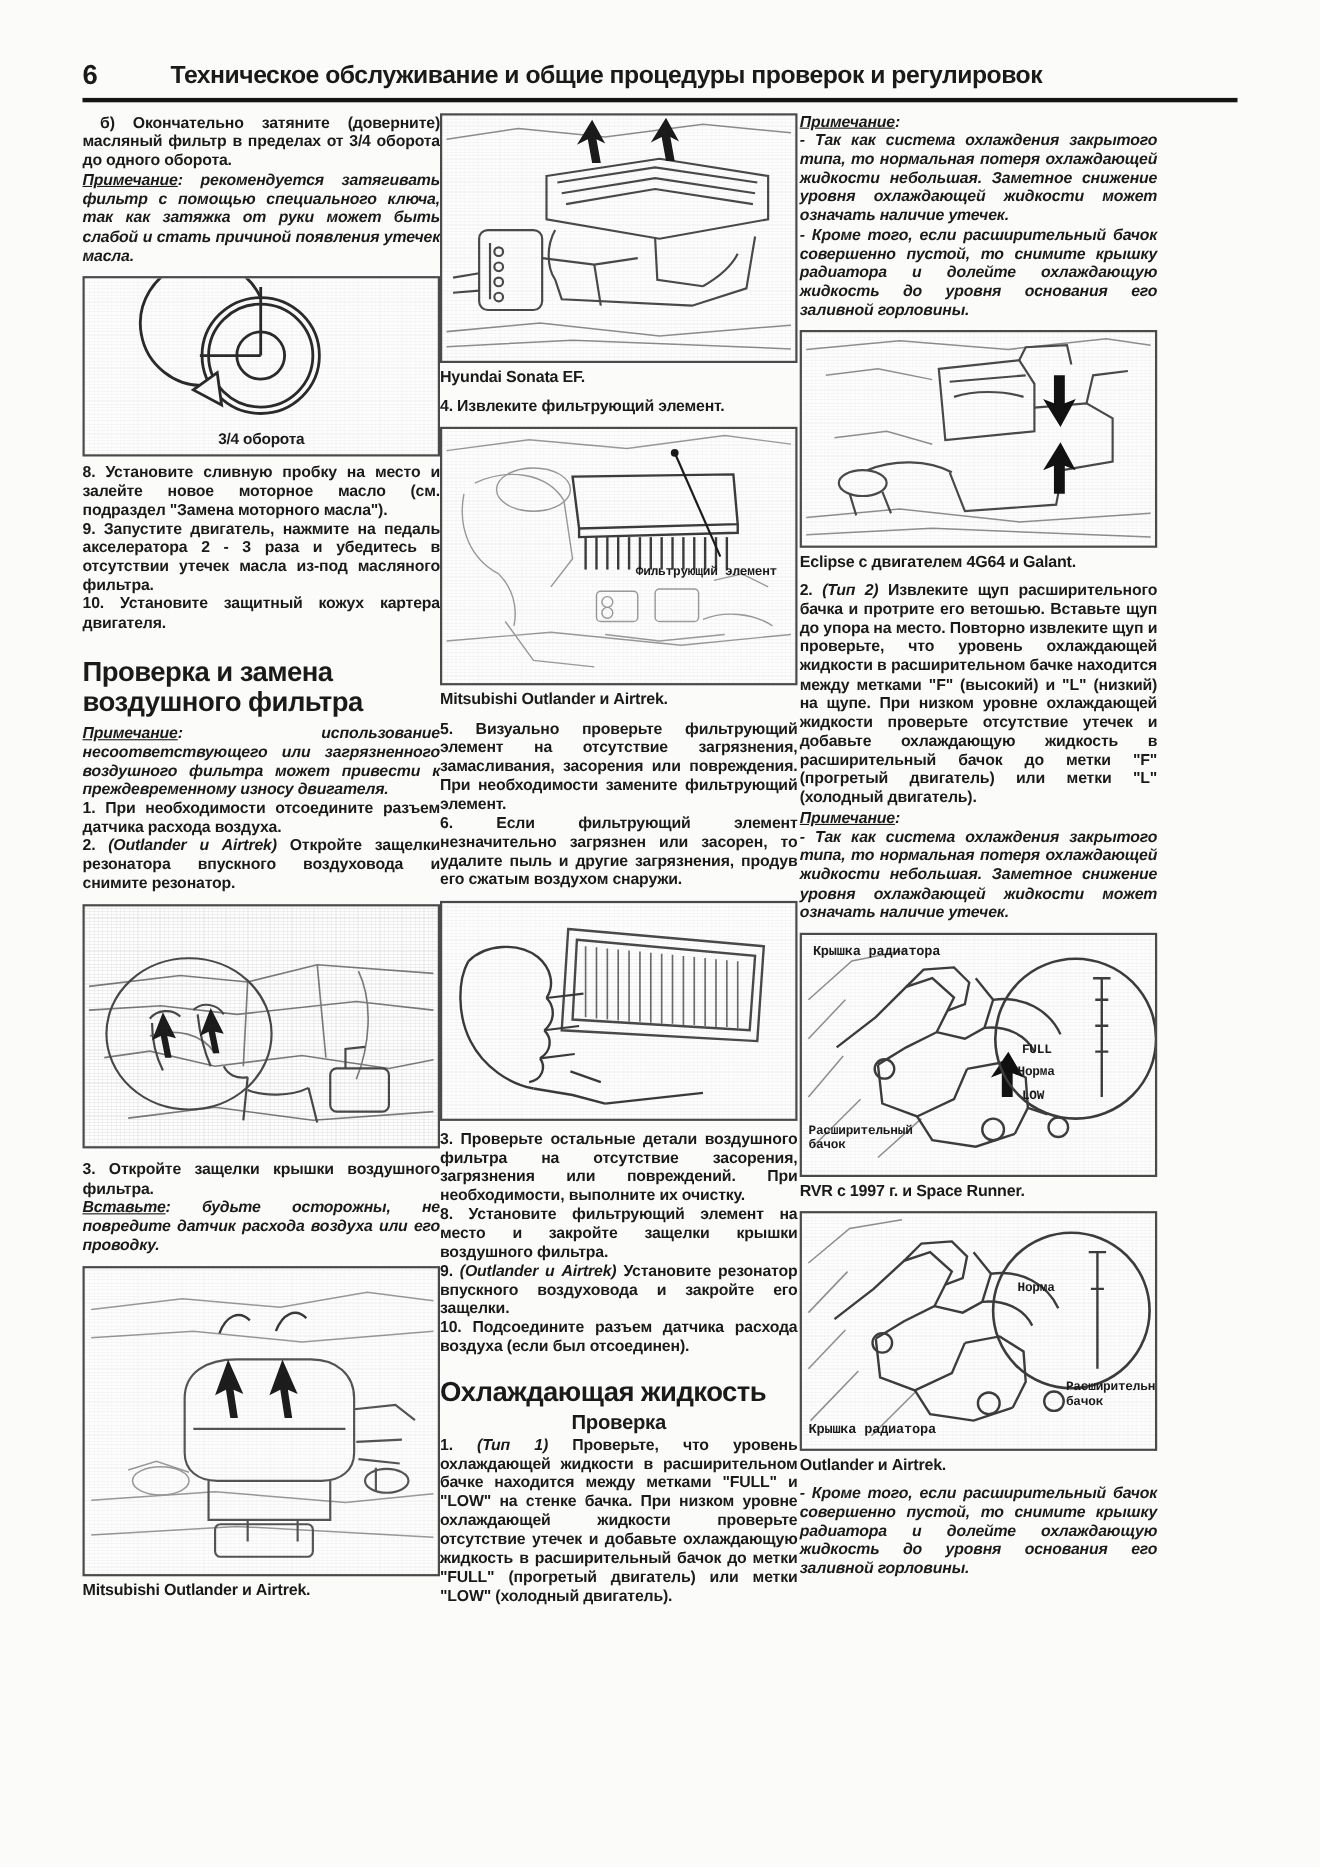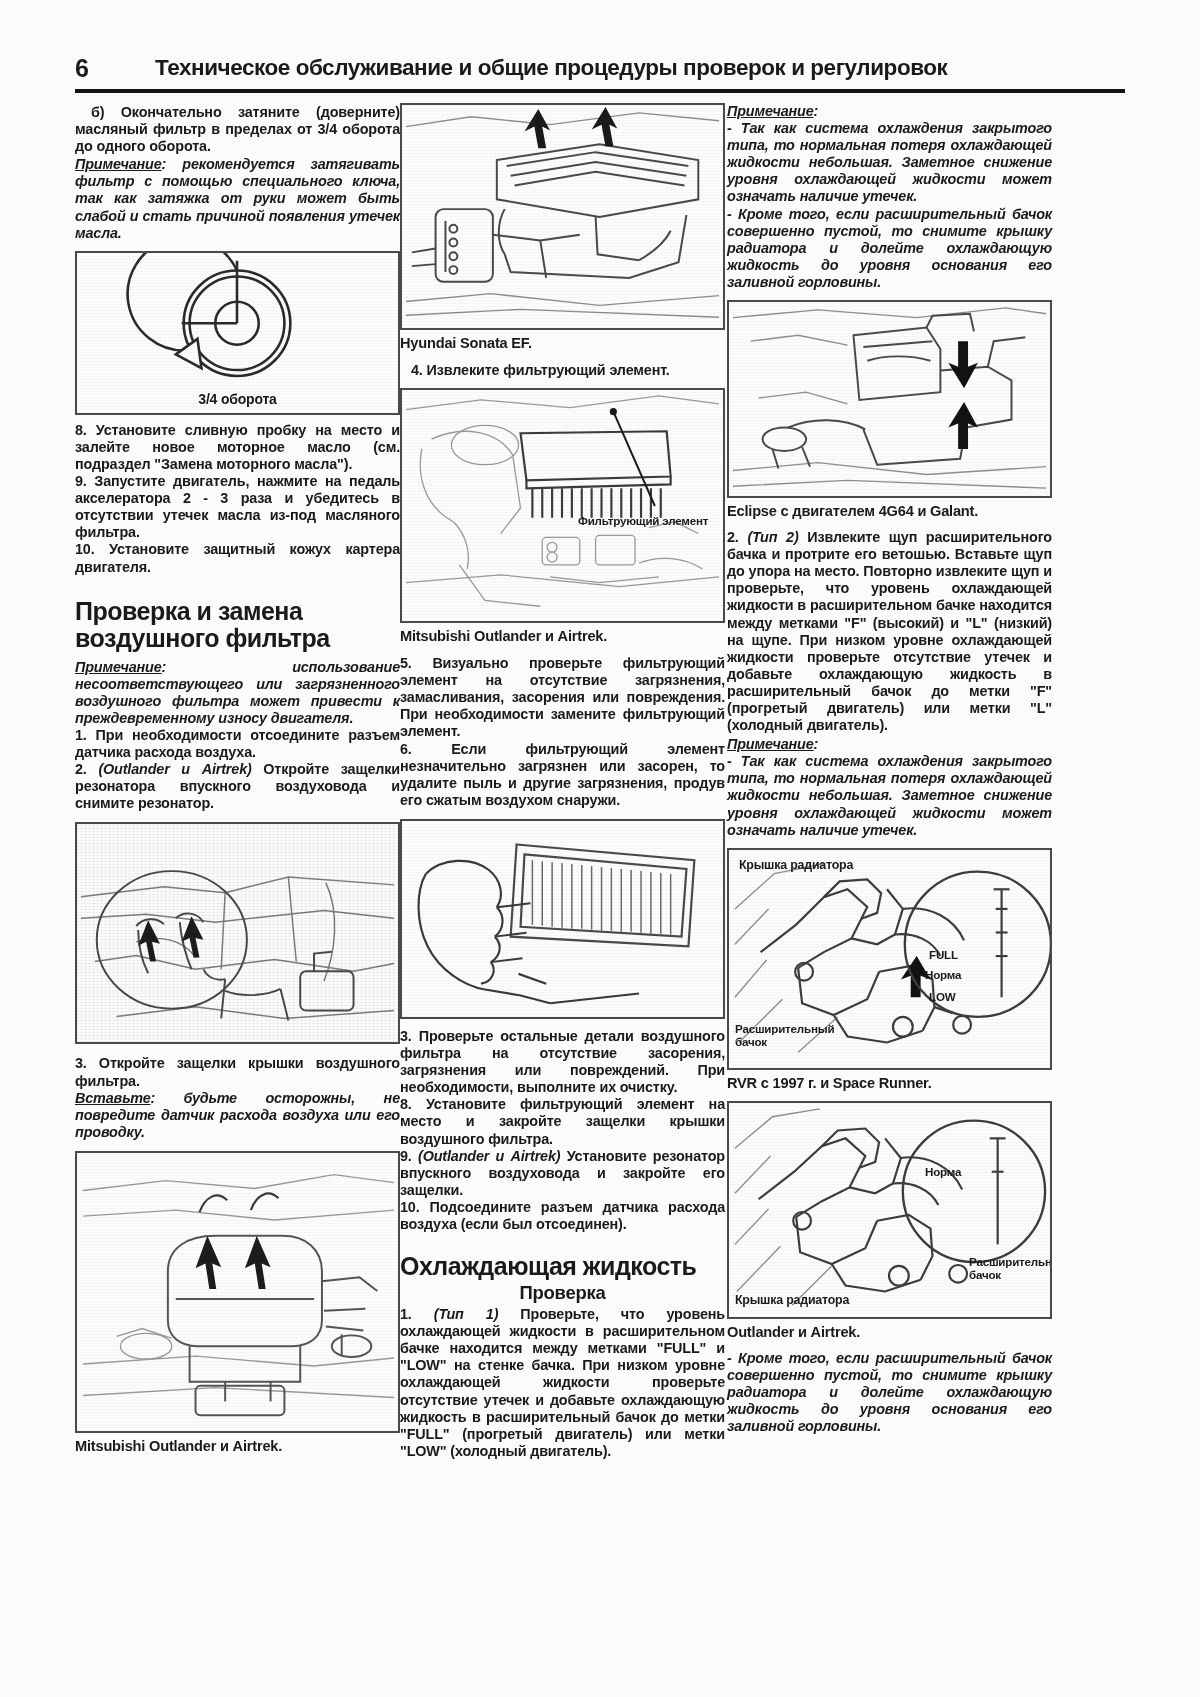--- a/index.html
+++ b/index.html
@@ -61,21 +61,21 @@
     margin:5px 0 0 0;
   }
   
   .fig{
     position:relative;border:2px solid #4a4a4a;background:#fdfdfd;
     box-sizing:border-box;overflow:hidden;
   }
   .fig svg{display:block;width:100%;height:100%;}
   .figlabel{
     position:absolute;font-size:12.4px;font-weight:bold;color:#1b1b1b;
-    letter-spacing:-0.2px;white-space:nowrap;
+    letter-spacing:-0.2px;white-space:nowrap;font-family:Liberation Mono, monospace;
   }
   .figlabel.sm{font-size:11.6px;}
   .turncap{
     position:absolute;left:0;right:0;bottom:6px;text-align:center;
     font-size:14px;font-weight:bold;letter-spacing:-0.2px;
   }
   .noise{
     position:absolute;inset:0;pointer-events:none;opacity:.055;
     background:
       repeating-linear-gradient(0deg,rgba(0,0,0,.5) 0 1px,transparent 1px 3px),
@@ -231,21 +231,21 @@
         </g>
         <g fill="#1b1b1b">
           <path d="M138 36 L134 14 L124 19 L138 -4 L150 18 L142 14 L146 36 Z" transform="translate(0,8)"></path>
           <path d="M206 34 L202 12 L192 17 L206 -6 L218 16 L210 12 L214 34 Z" transform="translate(0,8)"></path>
         </g>
       </svg>
       <div class="noise"></div>
     </div>
     <div class="cap">Hyundai Sonata EF.</div>
 
-    <p class="tb bd" style="margin-top:10px;padding-left:11px;">4. Извлеките фильтрующий элемент.</p>
+    <p class="tb bd" style="margin-top:10px;">4. Извлеките фильтрующий элемент.</p>
 
     <div class="fig" style="height:235px;margin-top:9px;">
       <svg viewBox="0 0 325 235" preserveAspectRatio="none">
         <g fill="none" stroke="#9a9a9a" stroke-width="1.3">
           <path d="M4 20 L80 10 L170 18 L260 6 L321 14"></path>
           <path d="M4 196 L100 188 L220 200 L321 190"></path>
           <path d="M30 50 C60 36 96 40 112 66"></path>
           <ellipse cx="84" cy="56" rx="34" ry="20"></ellipse>
           <path d="M20 60 C14 92 26 120 52 134"></path>
           <path d="M52 134 C64 146 70 164 66 182"></path>

